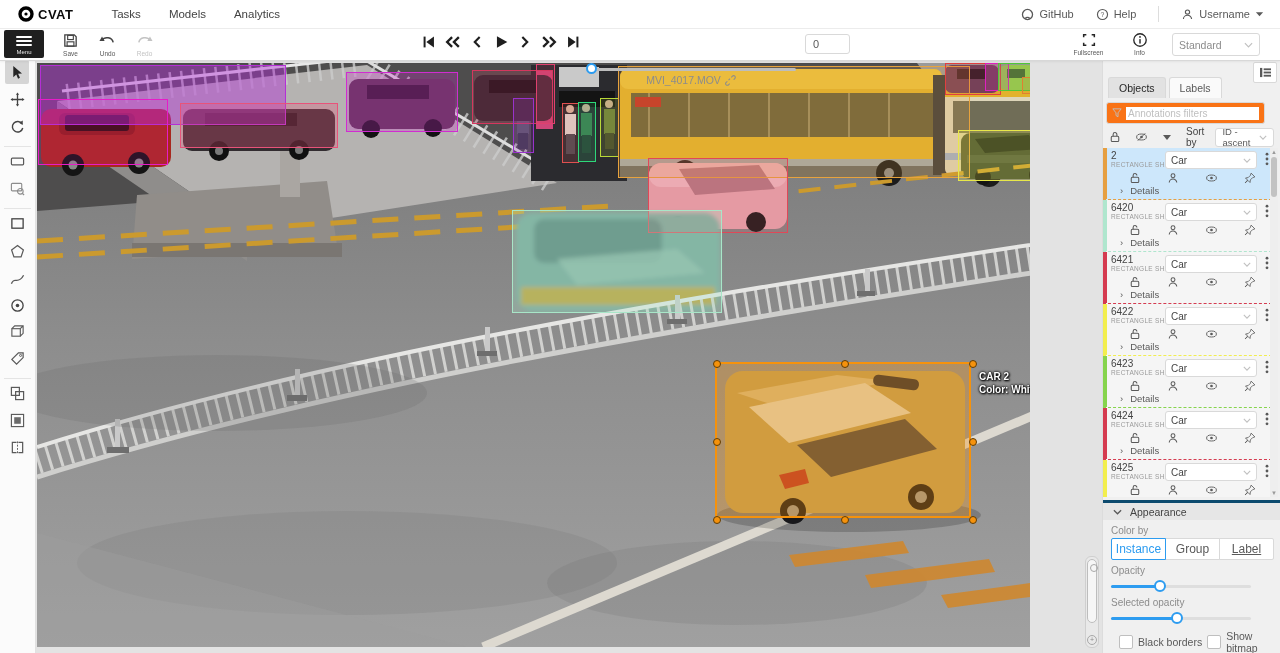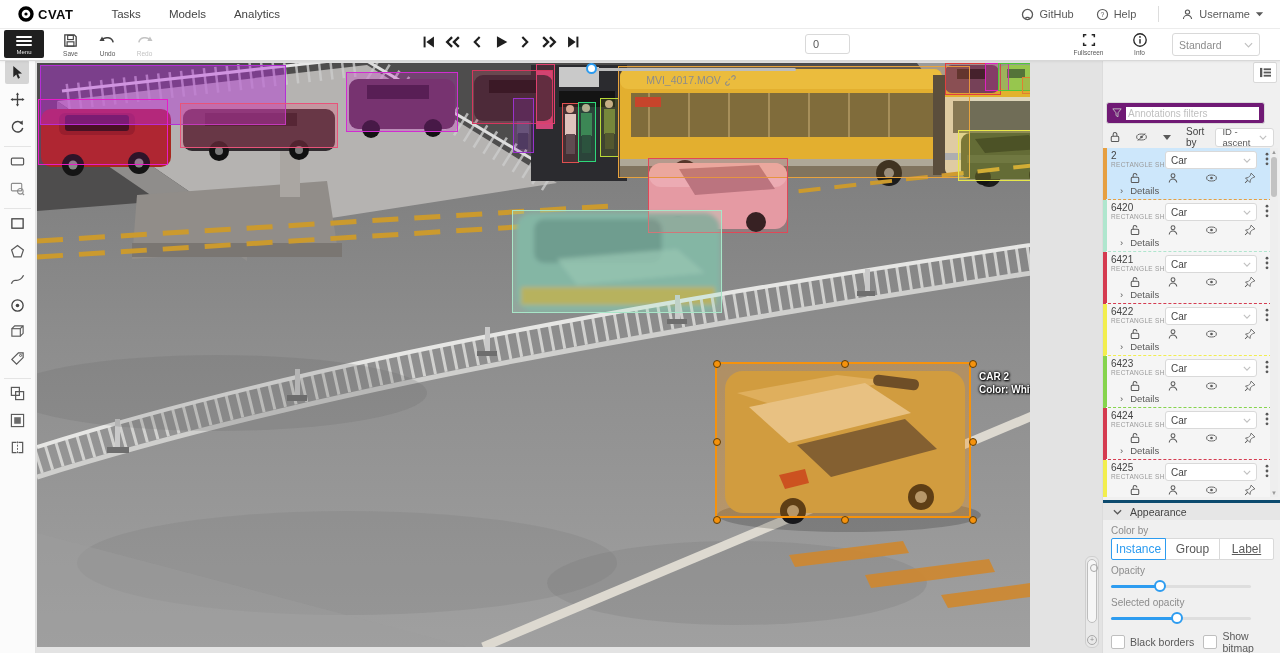--- a/index.html
+++ b/index.html
@@ -73,21 +73,21 @@
   .sidebar{position:absolute;right:0;top:60px;width:177px;bottom:0;background:#f0f0f0;
            border-left:1px solid #dcdcdc;z-index:30;}
   .collapse-btn{position:absolute;top:2px;right:3px;width:22px;height:19px;background:#fff;
                 border:1px solid #d9d9d9;border-radius:2px;display:flex;align-items:center;
                 justify-content:center;cursor:pointer;color:#595959;}
   .tabs-bar{position:absolute;top:13px;left:0;right:26px;height:25px;display:flex;
             align-items:flex-end;padding-left:5px;gap:3px;}
   .tab{font-size:10.5px;padding:4px 10px;border:1px solid #d9d9d9;border-bottom:none;
        border-radius:3px 3px 0 0;background:#fafafa;color:#595959;cursor:pointer;}
   .tab.active{background:#e2e2e2;color:#262626;}
-  .filter-input{position:absolute;top:42px;left:3px;width:147px;height:20px;background:#701a75;
+  .filter-input{position:absolute;top:42px;left:3px;width:147px;height:20px;background:#f97316;
                 border:1px solid #d9d9d9;border-radius:3px;display:flex;align-items:center;
                 padding:0 5px;gap:4px;color:#bfbfbf;}
   .filter-input input{border:none;outline:none;flex:1;font-size:10px;min-width:0;
                       font-family:"Liberation Sans",sans-serif;color:#595959;}
   .filter-input input::placeholder{color:#bfbfbf;}
   .ctrl-row{position:absolute;top:68px;left:6px;right:6px;height:18px;display:flex;align-items:center;color:#595959;}
   .ctrl-ico{margin-right:14px;cursor:pointer;display:flex;}
   .sortby{margin-left:auto;font-size:10px;color:#434343;margin-right:5px;}
   .sort-select{width:58px;height:17px;font-size:9.5px;}
   .obj-list{position:absolute;top:88px;left:0;width:169px;height:349px;overflow:hidden;}
@@ -117,21 +117,21 @@
   .mode-btn{width:53px;height:20px;background:#fff;border:1px solid #d9d9d9;font-size:12px;
             color:#595959;display:flex;align-items:center;justify-content:center;cursor:pointer;margin-left:-1px;}
   .mode-btn:first-child{margin-left:0;border-radius:2px 0 0 2px;}
   .mode-btn:last-child{border-radius:0 2px 2px 0;text-decoration:underline;}
   .mode-btn.active{border-color:#2d9cf0;color:#2d9cf0;position:relative;z-index:2;}
   .slider{position:relative;width:140px;height:12px;margin:4px 0 2px 8px;cursor:pointer;}
   .sl-rail{position:absolute;left:0;right:0;top:5px;height:3px;background:#dedede;border-radius:2px;}
   .sl-fill{position:absolute;left:0;top:5px;height:3px;background:#2d9cf0;border-radius:2px;}
   .sl-handle{position:absolute;top:0;width:12px;height:12px;border-radius:50%;background:#fff;
              border:2px solid #2d9cf0;box-sizing:border-box;}
-  .check-grid{margin:6px 0 0 8px;font-size:10.5px;color:#595959;}
+  .check-grid{margin:6px 0 0 16px;font-size:10.5px;color:#595959;}
   .check-row{display:flex;gap:4px;margin-bottom:5px;}
   .chk{display:flex;align-items:center;gap:5px;cursor:pointer;}
   .chk-box{width:12px;height:12px;background:#fff;border:1px solid #bfbfbf;border-radius:2px;flex:none;}
   .chk.c1{width:92px;}
 </style>
 </head>
 <body>
 
 <div class="header">
   <div class="logo">
@@ -613,20 +613,24 @@
 
 <div class="sidebar">
   <div class="collapse-btn">
     <svg width="13" height="11" viewBox="0 0 14 12">
         <rect x="1" y="1" width="2.5" height="10" fill="#595959"></rect>
         <rect x="5" y="1.5" width="8" height="2" fill="#595959"></rect>
         <rect x="5" y="5" width="8" height="2" fill="#595959"></rect>
         <rect x="5" y="8.5" width="8" height="2" fill="#595959"></rect>
       </svg>
   </div>
+  <div class="tabs-bar">
+    <div class="tab active">Objects</div>
+    <div class="tab">Labels</div>
+  </div>
   <div class="filter-input">
     <span>
         <svg width="10" height="10" viewBox="0 0 12 12">
           <path d="M1,1 H11 L7.2,5.8 V10.5 L4.8,9 V5.8 Z" fill="none" stroke="#bfbfbf" stroke-width="1.1"></path>
         </svg>
       </span>
     <input placeholder="Annotations filters" style="">
   </div>
   <div class="ctrl-row">
     <span class="ctrl-ico">

